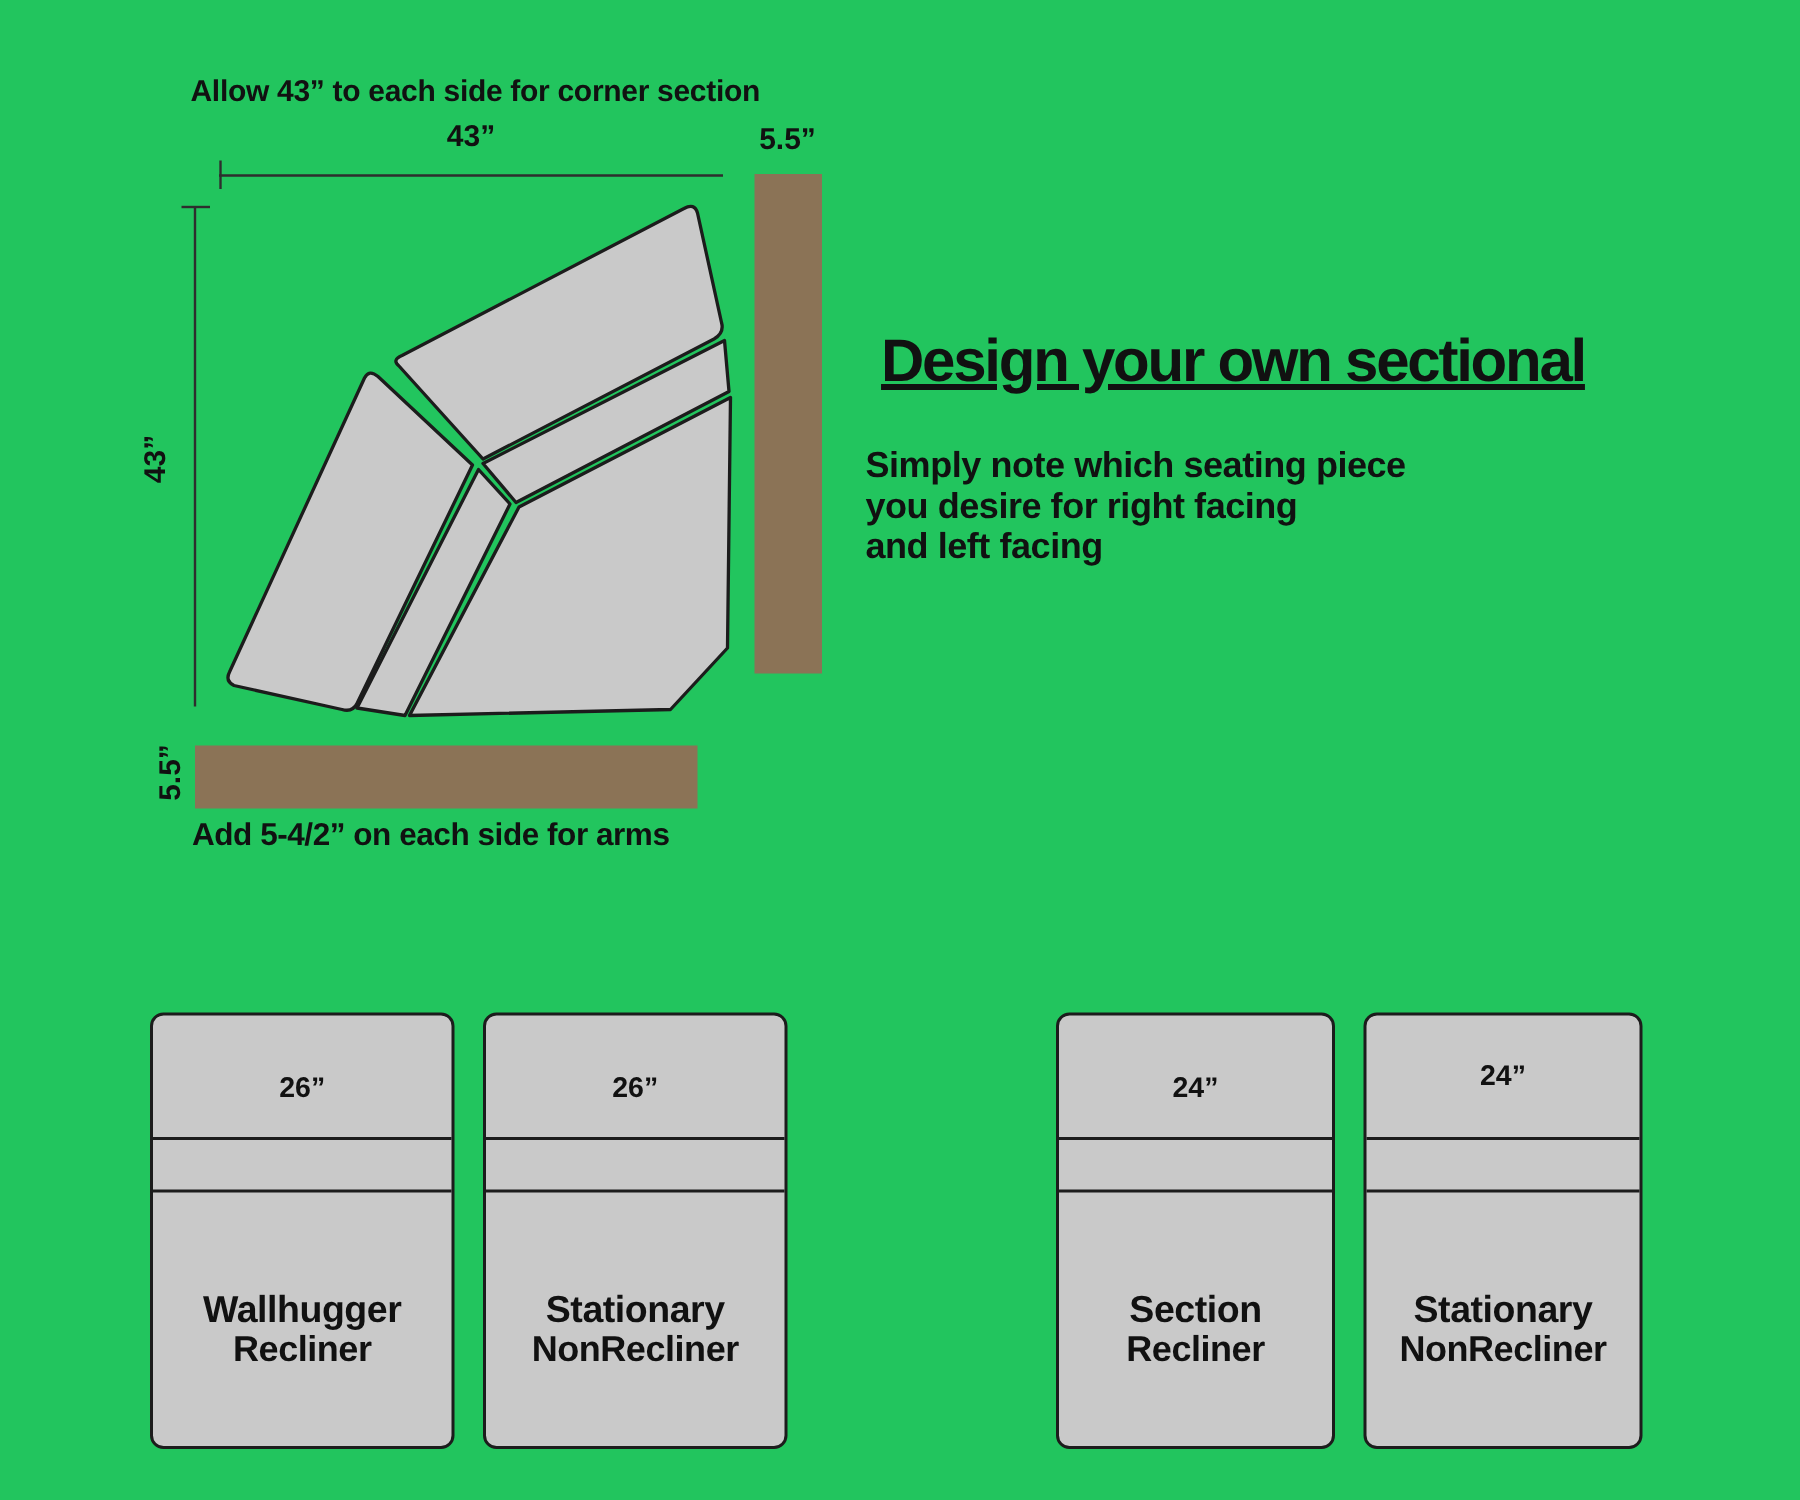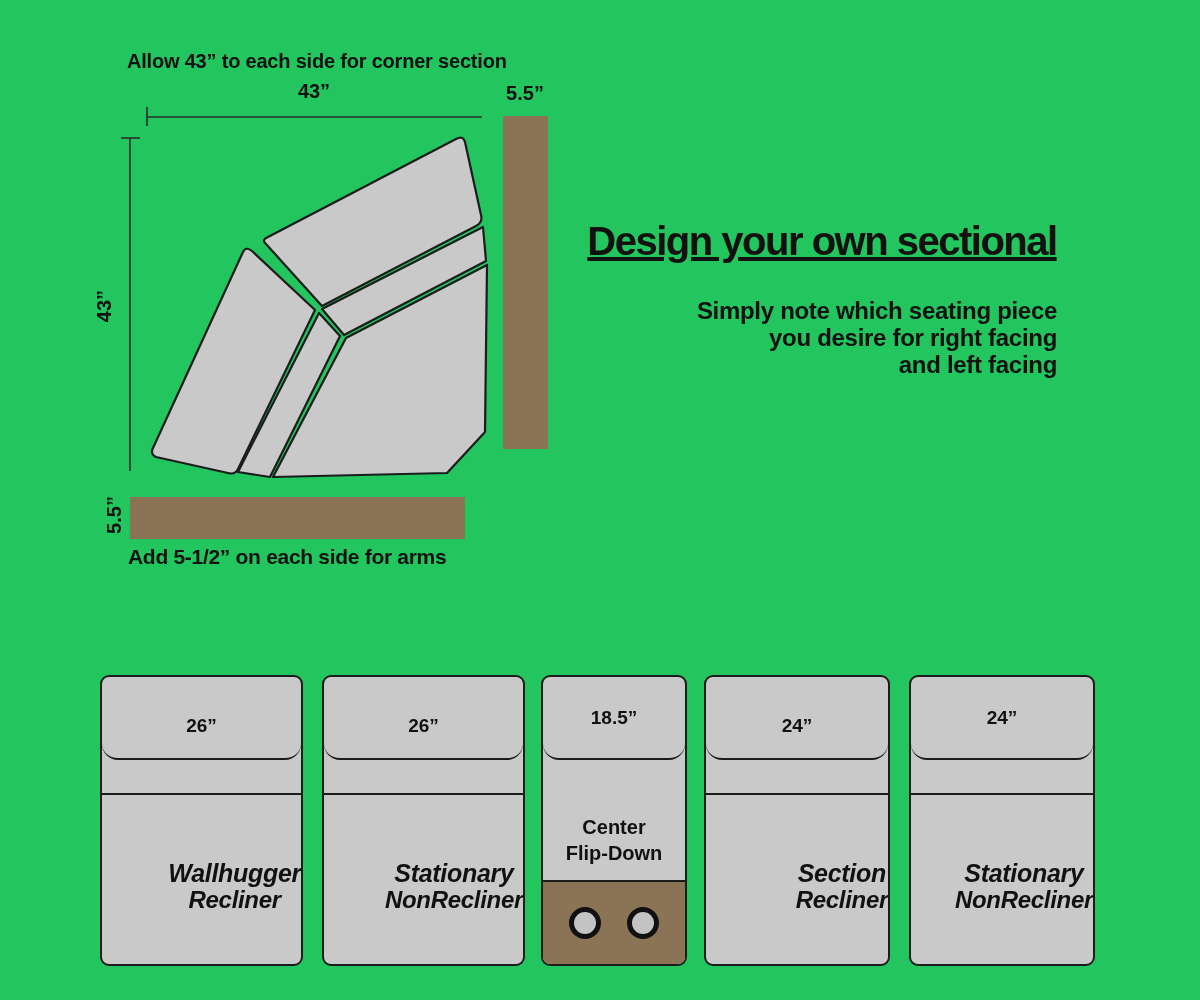--- a/index.html
+++ b/index.html
@@ -23,40 +23,40 @@
   .dim-55-top{left:495px;top:82px;width:60px;text-align:center;font-size:20px;font-weight:700;}
   .rot{display:flex;align-items:center;justify-content:center;width:40px;height:40px;
        transform:rotate(-90deg);font-size:20px;font-weight:700;white-space:nowrap;}
   .dim-43-side{left:84px;top:286px;}
   .dim-55-side{left:94px;top:495px;}
   .arms-note{left:128px;top:545px;font-size:21px;font-weight:700;letter-spacing:-0.3px;white-space:nowrap;}
 
   
   .main-title{left:582px;top:219px;width:480px;text-align:center;
               font-size:40px;font-weight:700;letter-spacing:-1.5px;white-space:nowrap;text-decoration:underline;}
-  .subtitle{left:577px;top:297px;width:480px;text-align:right;font-size:24px;font-weight:700;
+  .subtitle{left:577px;top:297px;width:480px;text-align:left;font-size:24px;font-weight:700;
             line-height:27px;letter-spacing:-0.3px;white-space:pre-line;}
 
   
   .options-title{left:413px;top:616px;width:400px;text-align:center;
                  font-size:38px;font-weight:700;letter-spacing:-0.5px;white-space:nowrap;}
 
   .card{
     position:absolute;top:675px;height:291px;box-sizing:border-box;
     background:var(--cushion);border:2px solid var(--line);border-radius:9px;
     display:flex;flex-direction:column;
   }
   .card-back{
     height:81px;flex:none;border-bottom:2px solid var(--line);
     display:flex;align-items:center;justify-content:center;
-    font-size:19px;font-weight:700;border-radius:16px;
+    font-size:19px;font-weight:700;
   }
   .label-low .card-back{padding-top:16px;height:65px;}
   .card-strip{height:33px;flex:none;border-bottom:2px solid var(--line);}
-  .card-seat{flex:1;display:flex;flex-direction:column;align-items:flex-end;justify-content:center;text-align:center;font-style:italic;}
+  .card-seat{flex:1;display:flex;flex-direction:column;align-items:center;justify-content:center;text-align:center;}
   .seat-block{margin-top:12px;}
   .seat-name{font-size:25px;font-weight:700;line-height:28px;letter-spacing:-0.3px;}
   .seat-sub{font-size:24px;font-weight:700;line-height:25px;letter-spacing:-0.3px;}
   .card-mid{
     flex:1;border-bottom:2px solid var(--line);
     display:flex;flex-direction:column;align-items:center;justify-content:flex-end;
     padding-bottom:14px;text-align:center;font-size:20px;font-weight:700;line-height:26px;
   }
   .cup-section{
     height:82px;flex:none;background:var(--brown);border-radius:0 0 7px 7px;
@@ -96,21 +96,21 @@
       <path d="M 252 251 Q 246 246 243 252 L 153 448 Q 150 454 156 457 L 228 473 Q 235 475 238 469 L 315 310 Z"></path>
       <path d="M 268 237 L 456 139 Q 463 135 465 142 L 481 215 Q 483 222 476 226 L 322 306 L 266 244 Q 261 240 268 237 Z"></path>
     </g>
   </svg>
 
   <div class="abs allow-note">Allow 43” to each side for corner section</div>
   <div class="abs dim-43-top">43”</div>
   <div class="abs dim-55-top">5.5”</div>
   <div class="abs rot dim-43-side">43”</div>
   <div class="abs rot dim-55-side">5.5”</div>
-  <div class="abs arms-note">Add 5-1/2” on each side for arms</div>
+  <div class="abs arms-note">Add 5-4/2” on each side for arms</div>
 
   <div class="abs main-title">Design your own sectional</div>
   <div class="abs subtitle">Simply note which seating piece
 you desire for right facing
 and left facing</div>
 
 
   <div class="card card-1 label-low">
     <div class="card-back">
       <span>26”</span>
@@ -130,33 +130,20 @@
     </div>
     <div class="card-strip"></div>
     <div class="card-seat">
       <div class="seat-block">
         <div class="seat-name">Stationary</div>
         <div class="seat-sub">NonRecliner</div>
       </div>
     </div>
   </div>
 
-  <div class="card card-3">
-    <div class="card-back">
-      <span>18.5”</span>
-    </div>
-    <div class="card-mid">
-      <div>Center</div>
-      <div>Flip-Down</div>
-    </div>
-    <div class="cup-section">
-      <div class="cup"></div>
-      <div class="cup"></div>
-    </div>
-  </div>
 
   <div class="card card-4 label-low">
     <div class="card-back">
       <span>24”</span>
     </div>
     <div class="card-strip"></div>
     <div class="card-seat">
       <div class="seat-block">
         <div class="seat-name">Section</div>
         <div class="seat-sub">Recliner</div>

